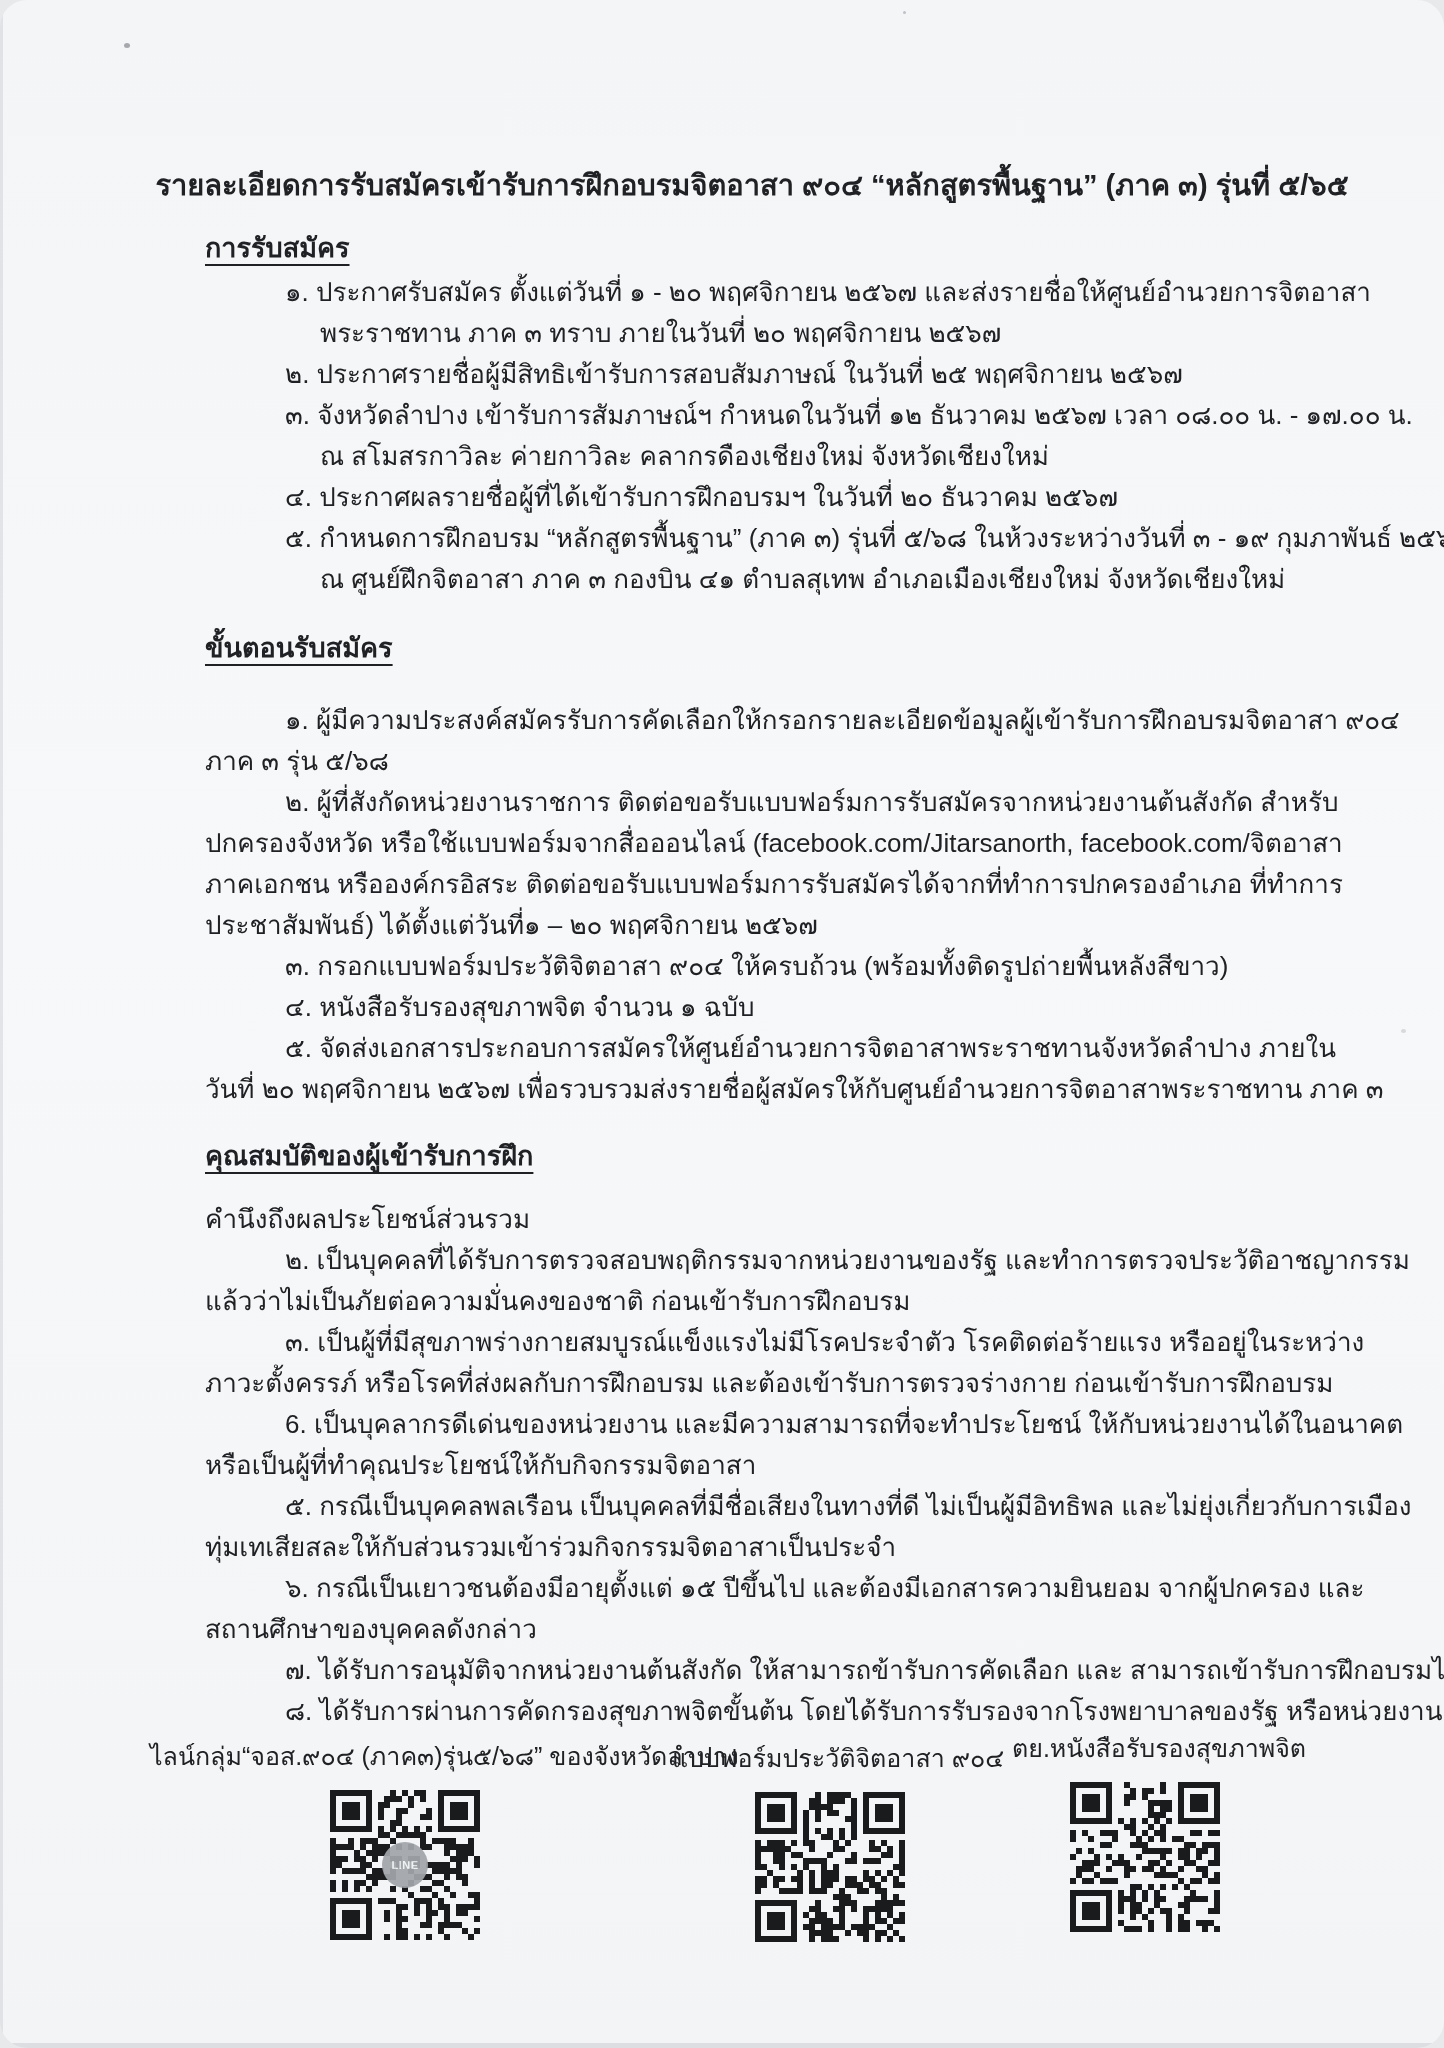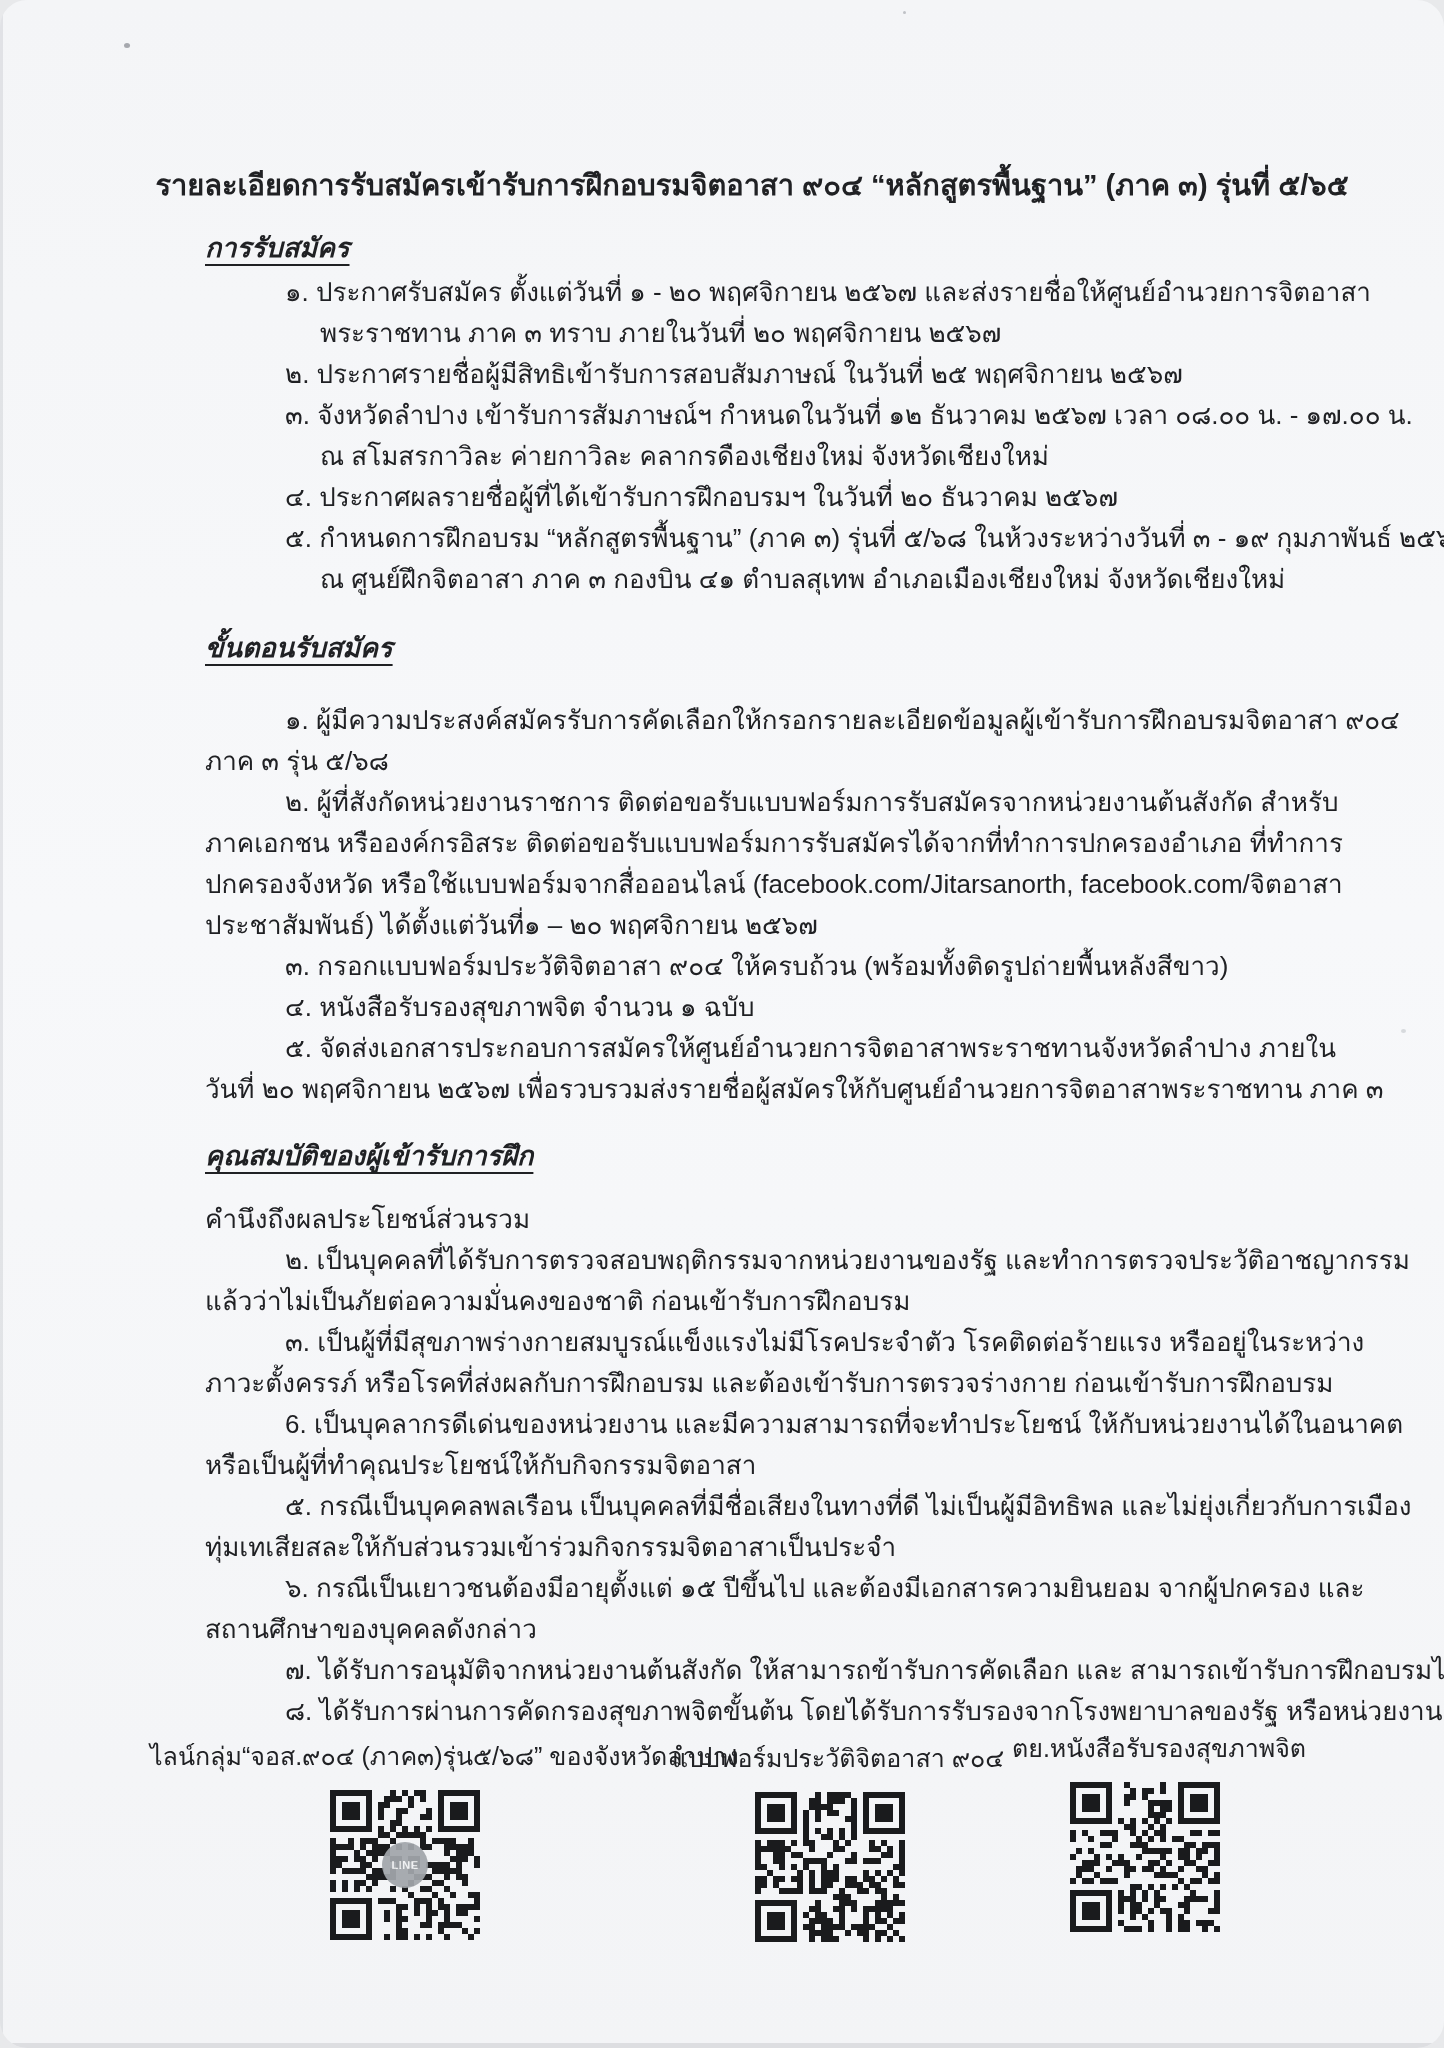--- a/index.html
+++ b/index.html
@@ -14,21 +14,20 @@
   .doc-title{
     position:absolute;top:162px;left:0;width:100%;
     text-align:center;transform:translateX(30px);
     font-size:29px;font-weight:700;white-space:nowrap;
   }
   .content{position:absolute;top:226px;left:205px;right:30px;}
   .sec-heading{
     font-size:27px;font-weight:700;line-height:44px;
     text-decoration:underline;text-underline-offset:7px;text-decoration-thickness:2px;
     white-space:nowrap;
-    font-style:italic;
   }
   .s0 .sec-heading{margin-bottom:2px;}
   .s1 .sec-heading{margin-top:26px;margin-bottom:30px;}
   .s2 .sec-heading{margin-top:24px;margin-bottom:21px;}
   .line{font-size:26px;line-height:41px;white-space:nowrap;}
   .ind-num{padding-left:80px;}
   .ind-hang{padding-left:115px;}
   .ind-flush{padding-left:0;}
   .qr-col{position:absolute;text-align:center;}
   #qrcol0{left:150px;width:510px;top:1736px;}
@@ -65,22 +64,22 @@
         <div class="line ind-hang">ณ สโมสรกาวิละ ค่ายกาวิละ คลากรดืองเชียงใหม่ จังหวัดเชียงใหม่</div>
         <div class="line ind-num">๔. ประกาศผลรายชื่อผู้ที่ได้เข้ารับการฝึกอบรมฯ ในวันที่ ๒๐ ธันวาคม ๒๕๖๗</div>
         <div class="line ind-num">๕. กำหนดการฝึกอบรม “หลักสูตรพื้นฐาน” (ภาค ๓) รุ่นที่ ๕/๖๘ ในห้วงระหว่างวันที่ ๓ - ๑๙ กุมภาพันธ์ ๒๕๖๘</div>
         <div class="line ind-hang">ณ ศูนย์ฝึกจิตอาสา ภาค ๓ กองบิน ๔๑ ตำบลสุเทพ อำเภอเมืองเชียงใหม่ จังหวัดเชียงใหม่</div>
       </div>
       <div class="section s1">
         <div class="sec-heading">ขั้นตอนรับสมัคร</div>
         <div class="line ind-num">๑. ผู้มีความประสงค์สมัครรับการคัดเลือกให้กรอกรายละเอียดข้อมูลผู้เข้ารับการฝึกอบรมจิตอาสา ๙๐๔</div>
         <div class="line ind-flush">ภาค ๓ รุ่น ๕/๖๘</div>
         <div class="line ind-num">๒. ผู้ที่สังกัดหน่วยงานราชการ ติดต่อขอรับแบบฟอร์มการรับสมัครจากหน่วยงานต้นสังกัด สำหรับ</div>
+        <div class="line ind-flush">ปกครองจังหวัด หรือใช้แบบฟอร์มจากสื่อออนไลน์ (facebook.com/Jitarsanorth, facebook.com/จิตอาสา</div>
         <div class="line ind-flush">ภาคเอกชน หรือองค์กรอิสระ ติดต่อขอรับแบบฟอร์มการรับสมัครได้จากที่ทำการปกครองอำเภอ ที่ทำการ</div>
-        <div class="line ind-flush">ปกครองจังหวัด หรือใช้แบบฟอร์มจากสื่อออนไลน์ (facebook.com/Jitarsanorth, facebook.com/จิตอาสา</div>
         <div class="line ind-flush">ประชาสัมพันธ์) ได้ตั้งแต่วันที่๑ – ๒๐ พฤศจิกายน ๒๕๖๗</div>
         <div class="line ind-num">๓. กรอกแบบฟอร์มประวัติจิตอาสา ๙๐๔ ให้ครบถ้วน (พร้อมทั้งติดรูปถ่ายพื้นหลังสีขาว)</div>
         <div class="line ind-num">๔. หนังสือรับรองสุขภาพจิต จำนวน ๑ ฉบับ</div>
         <div class="line ind-num">๕. จัดส่งเอกสารประกอบการสมัครให้ศูนย์อำนวยการจิตอาสาพระราชทานจังหวัดลำปาง ภายใน</div>
         <div class="line ind-flush">วันที่ ๒๐ พฤศจิกายน ๒๕๖๗ เพื่อรวบรวมส่งรายชื่อผู้สมัครให้กับศูนย์อำนวยการจิตอาสาพระราชทาน ภาค ๓</div>
       </div>
       <div class="section s2">
         <div class="sec-heading">คุณสมบัติของผู้เข้ารับการฝึก</div>
         <div class="line ind-flush">คำนึงถึงผลประโยชน์ส่วนรวม</div>
         <div class="line ind-num">๒. เป็นบุคคลที่ได้รับการตรวจสอบพฤติกรรมจากหน่วยงานของรัฐ และทำการตรวจประวัติอาชญากรรม</div>

